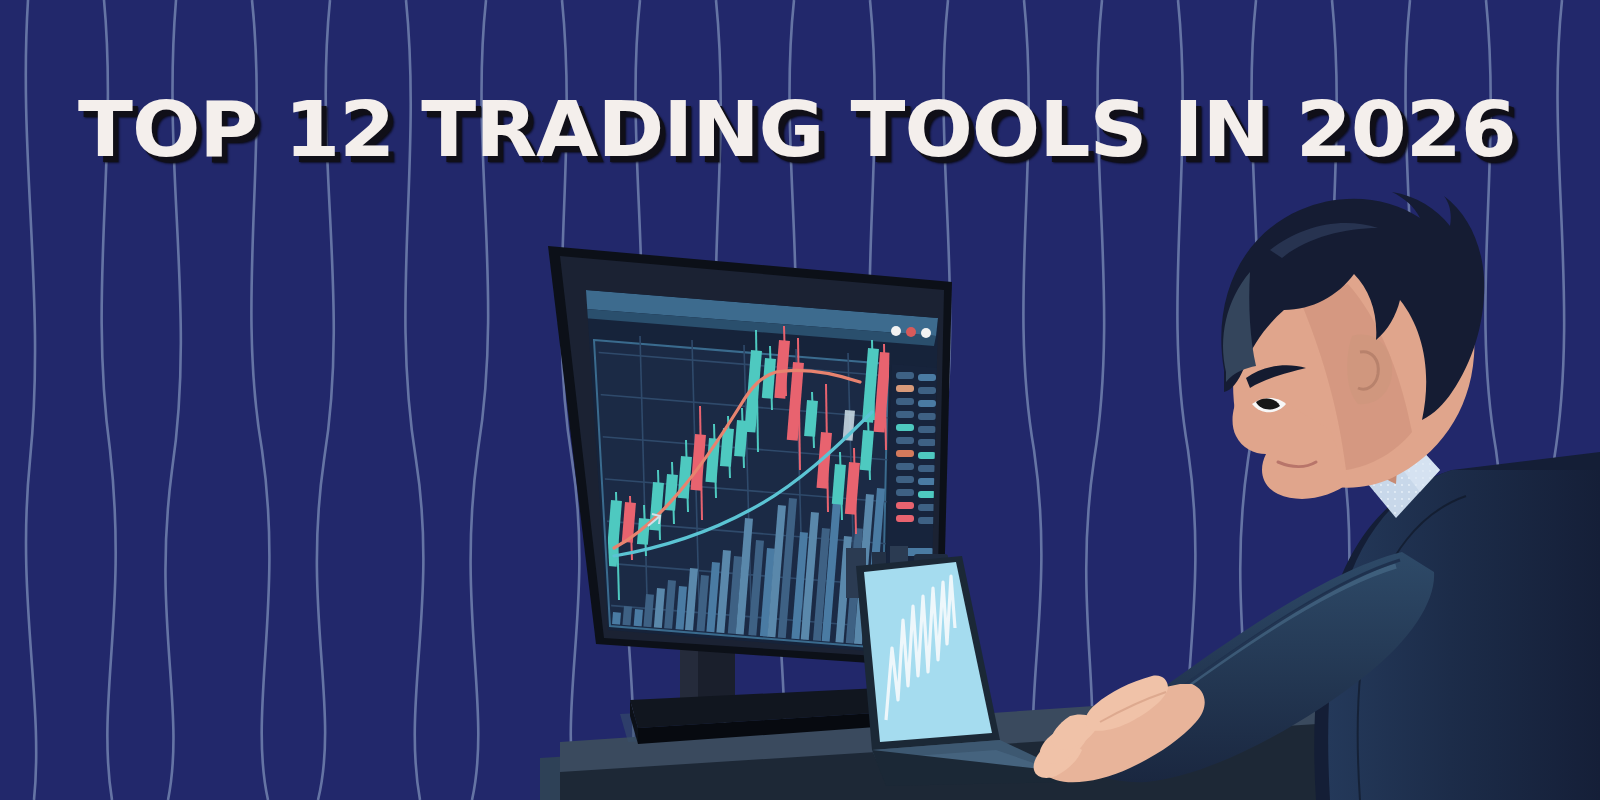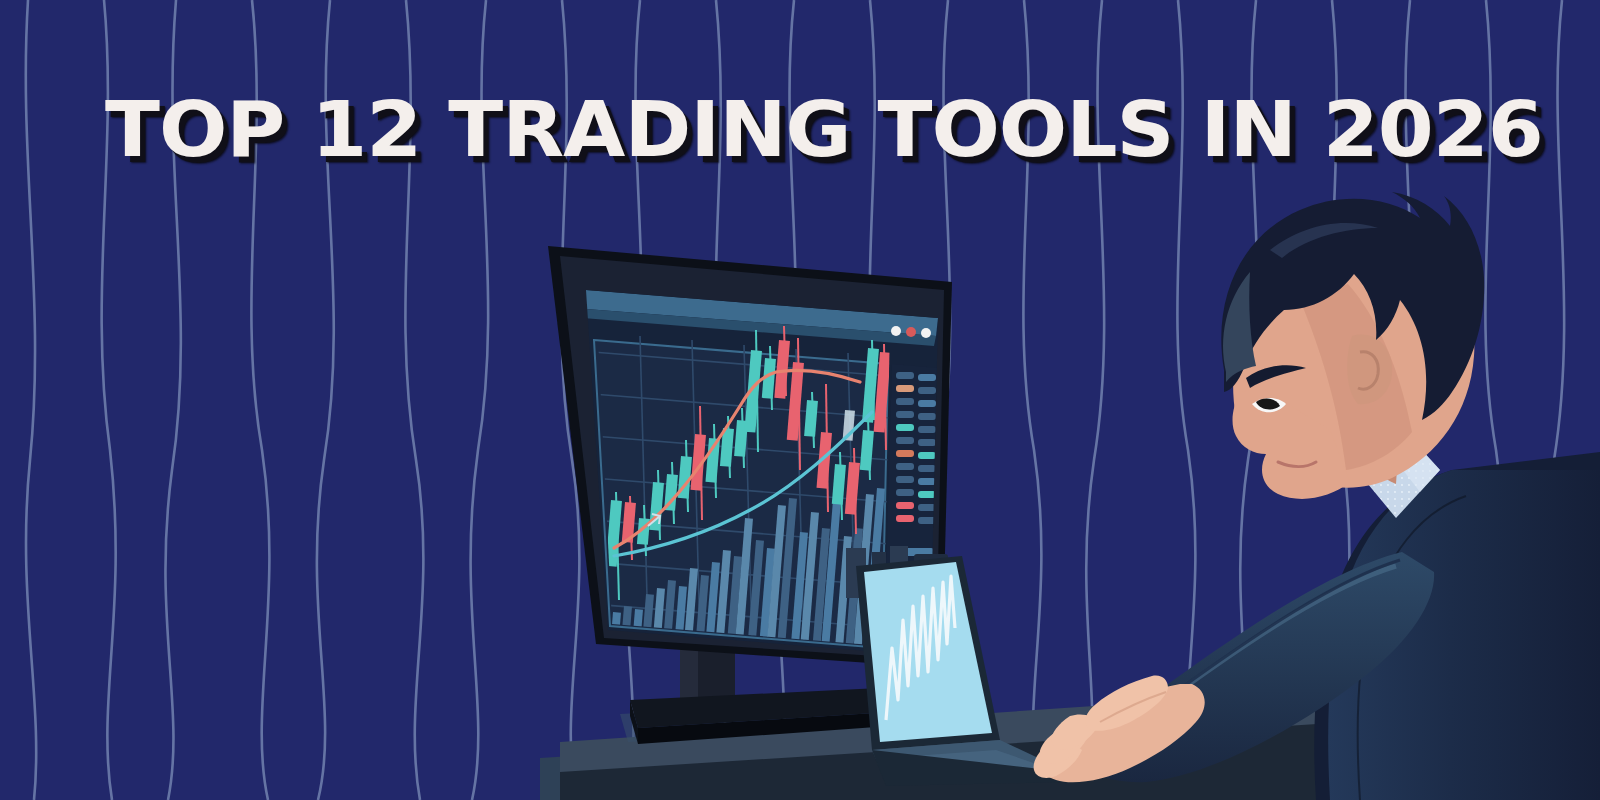--- a/index.html
+++ b/index.html
@@ -3,21 +3,21 @@
 <meta charset="utf-8">
 <style>
   html,body{margin:0;padding:0;}
   body{
     width:1600px;height:800px;overflow:hidden;
     font-family:"Liberation Sans", sans-serif;
     background:#22286b;
   }
   #stage{position:relative;width:1600px;height:800px;overflow:hidden;background:#22286b;}
   #bgsvg,#scene{position:absolute;left:0;top:0;width:1600px;height:800px;}
-  #title-layer{position:absolute;left:0;top:0;width:1372px;height:800px;margin-left:27px;}
+  #title-layer{position:absolute;left:0;top:0;width:1372px;height:800px;}
 
   .headline{
     position:absolute;
     left:78px; top:85px;
     font-family:"DejaVu Sans", sans-serif;
     font-weight:bold;
     font-size:76px;
     letter-spacing:-1px;
     color:#f4efec;
     white-space:nowrap;

